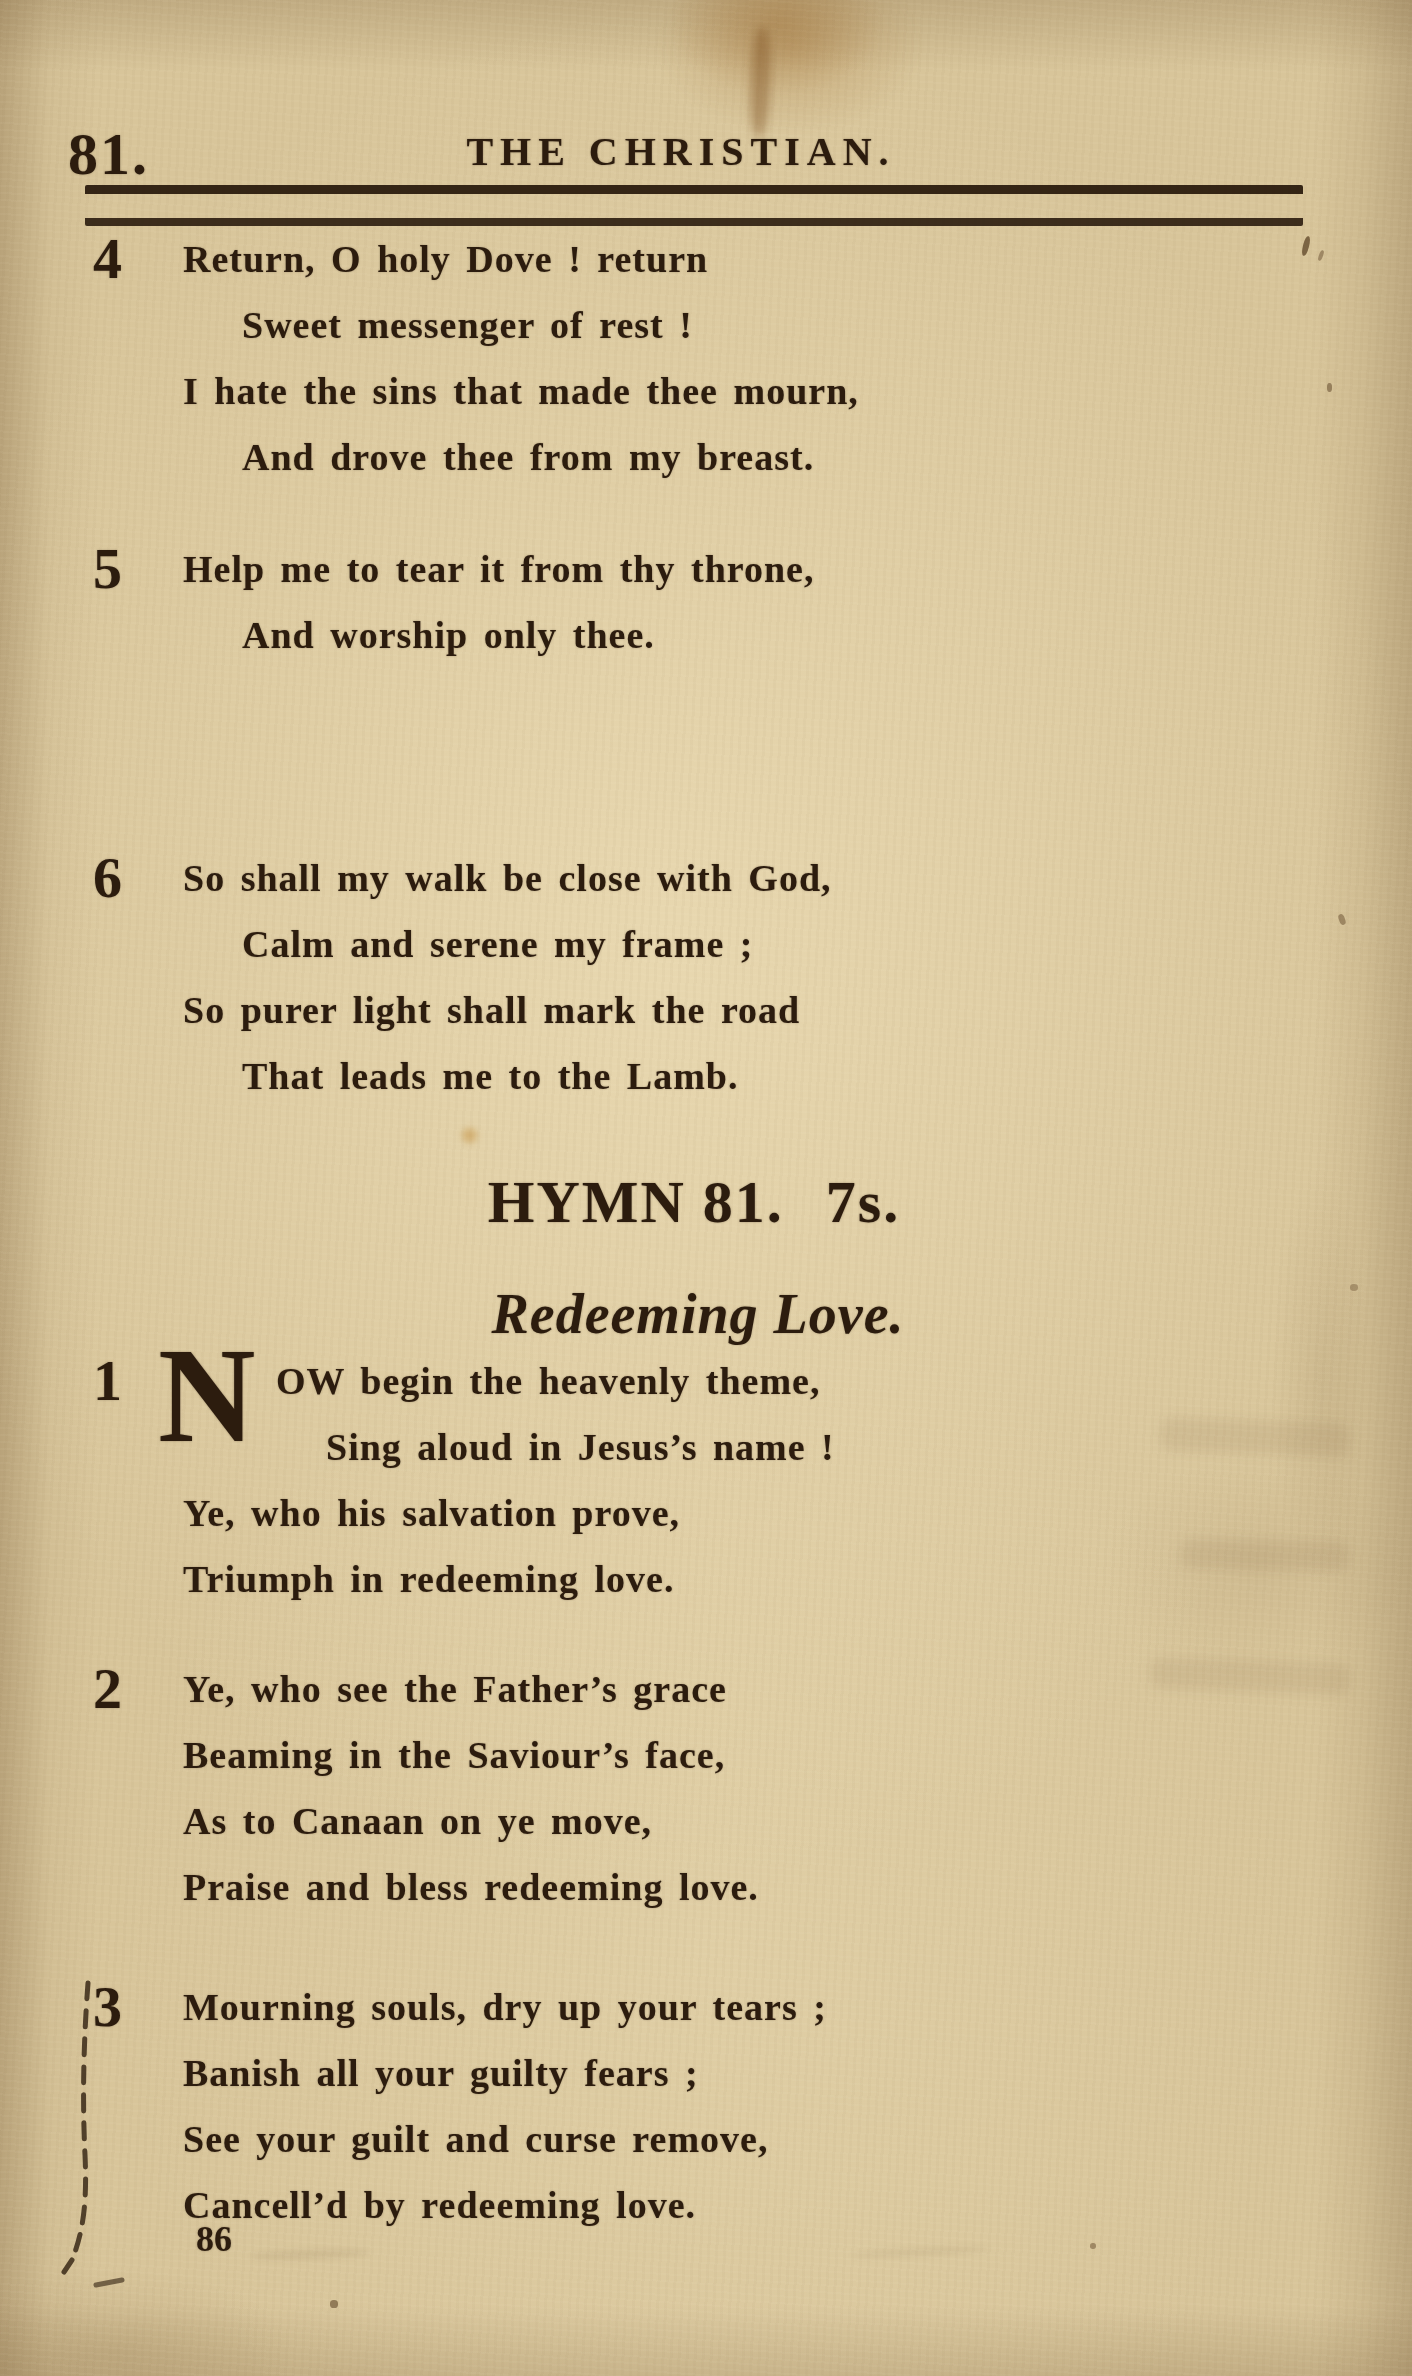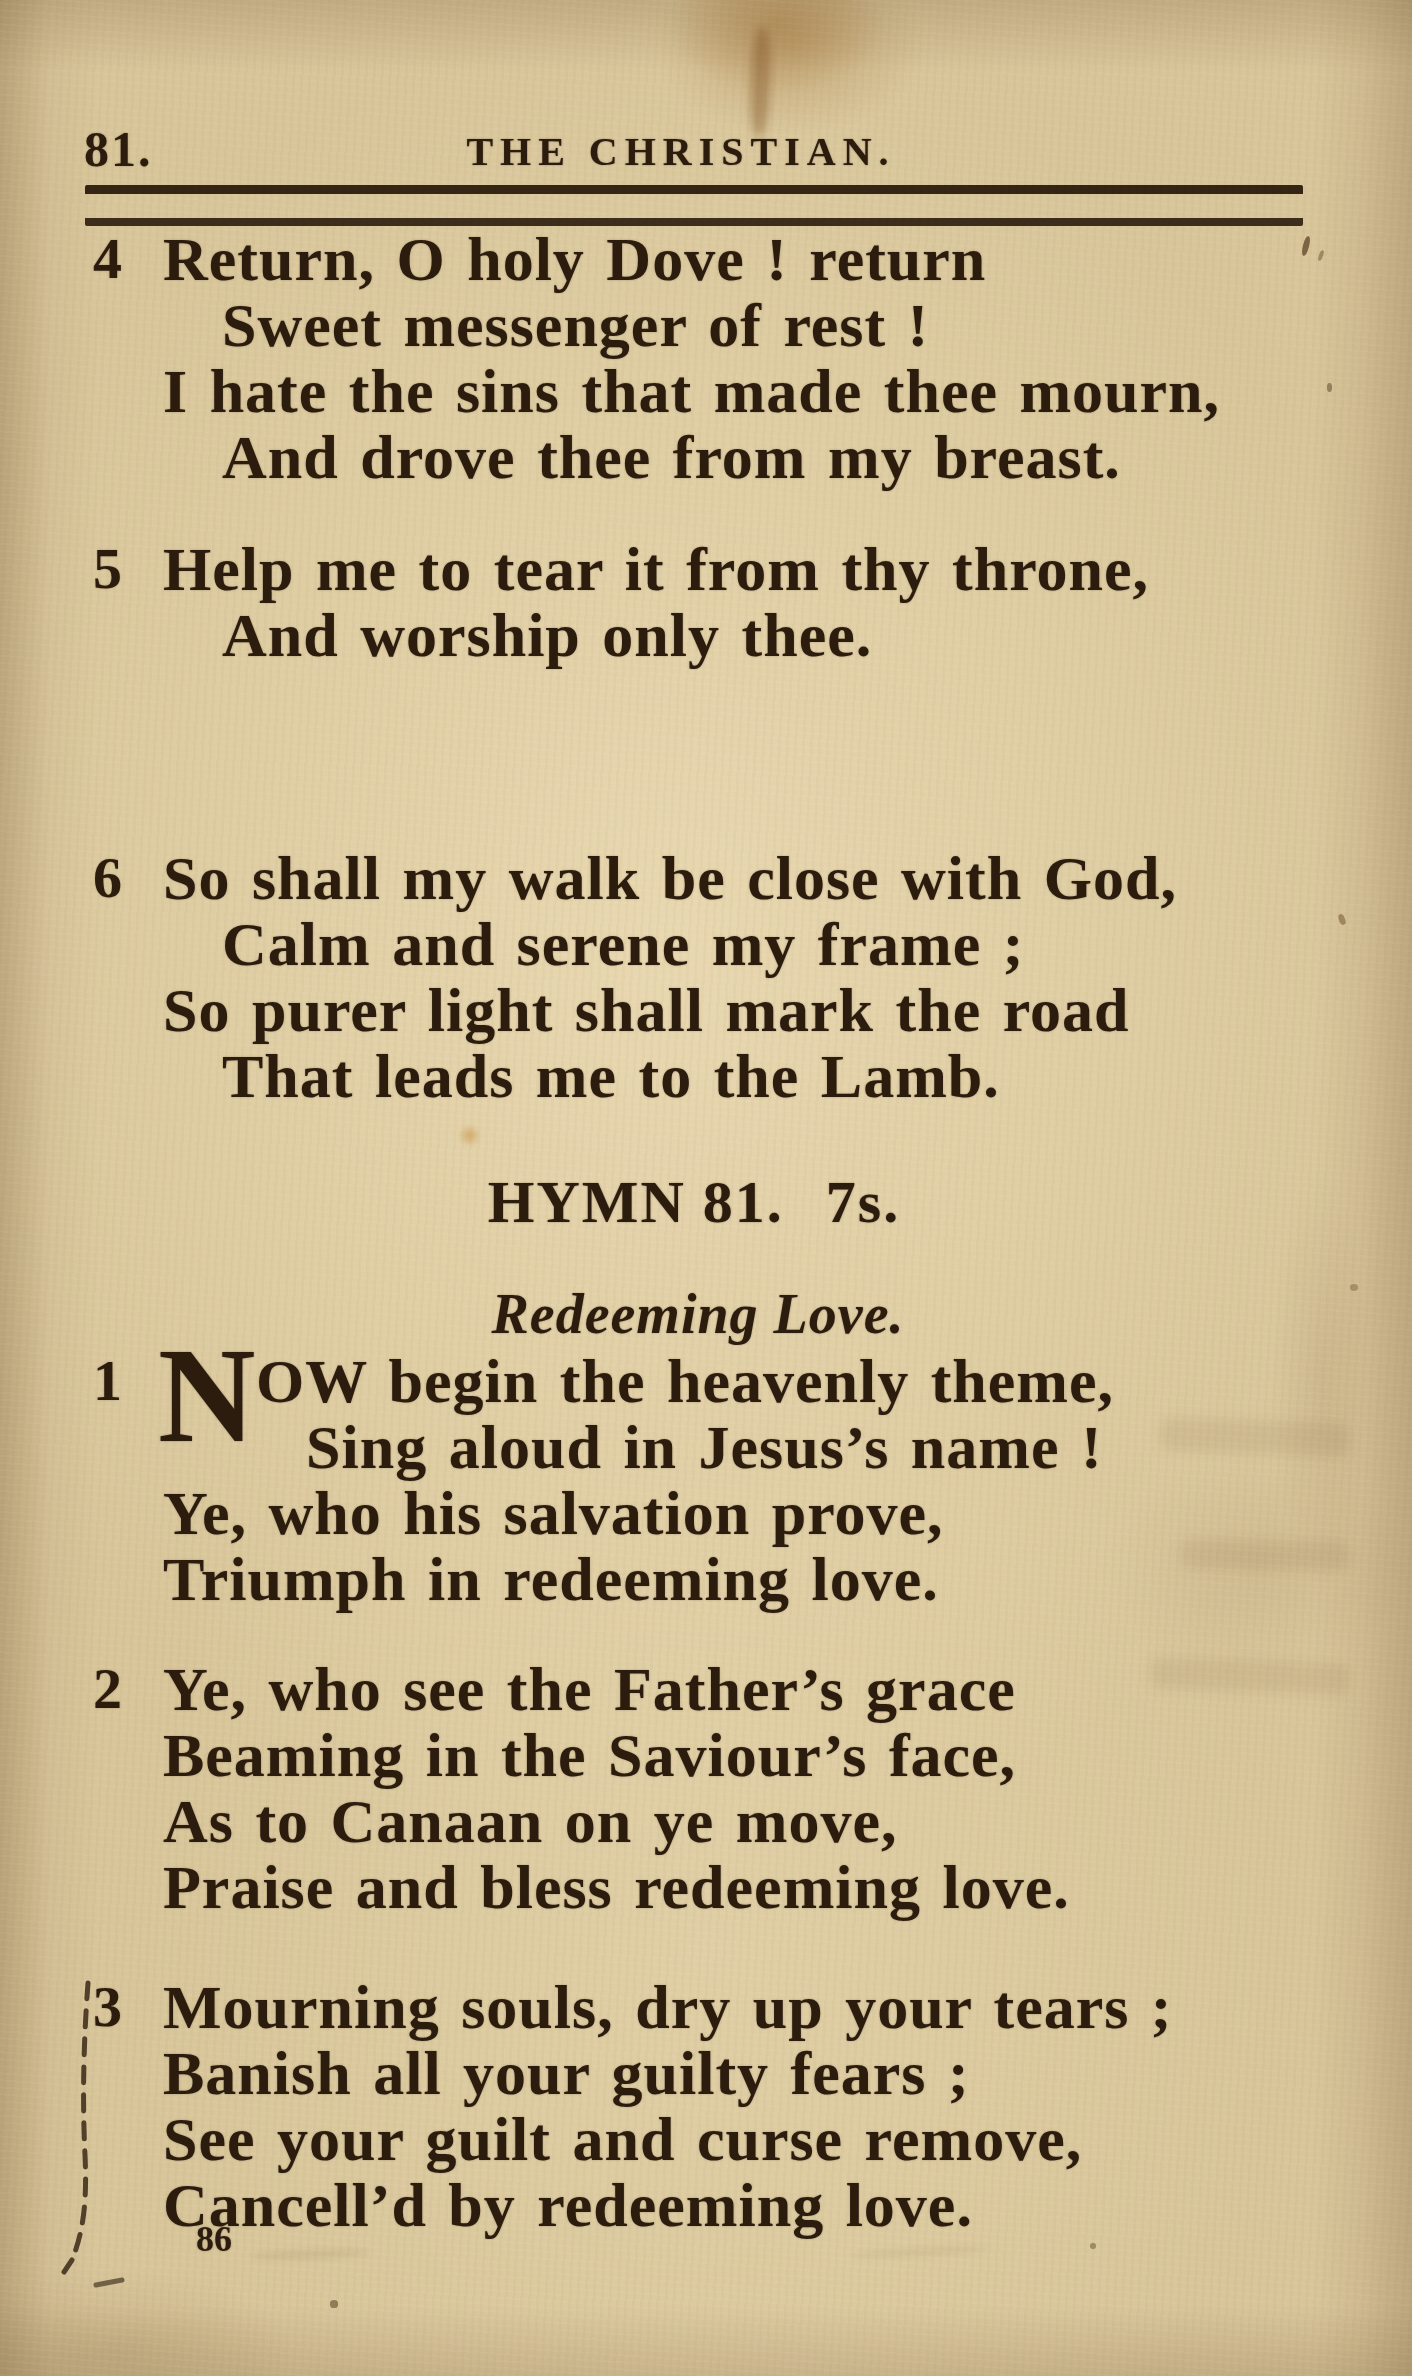--- a/index.html
+++ b/index.html
@@ -21,42 +21,43 @@
       linear-gradient(180deg, rgba(110,82,46,.22), rgba(0,0,0,0) 3%, rgba(0,0,0,0) 97%, rgba(110,82,46,.20) 100%);
   }
   .grain{
     position:absolute;inset:0;pointer-events:none;
     background-image:
       repeating-linear-gradient(93deg, rgba(120,95,60,.035) 0 3px, rgba(0,0,0,0) 3px 8px),
       repeating-linear-gradient(4deg, rgba(255,246,222,.045) 0 2px, rgba(0,0,0,0) 2px 7px);
   }
   
   .corner-num{
-    position:absolute;left:84px;top:120px;
-    font-size:50px;font-weight:bold;letter-spacing:2px;
+    position:absolute;left:68px;top:120px;
+    font-size:60px;font-weight:bold;letter-spacing:2px;
     text-shadow:0 0 2px rgba(44,28,14,.35);
   }
   .running-title{
     position:absolute;left:0;top:128px;width:100%;
     text-align:center;transform:translateX(-25px);
     font-size:40px;font-weight:bold;letter-spacing:7px;
     text-shadow:0 0 2px rgba(44,28,14,.4);
   }
   .double-rule{
     position:absolute;left:85px;top:185px;width:1218px;height:24px;
     border-top:9px solid rgba(38,23,10,.92);
     border-bottom:8px solid rgba(38,23,10,.88);
     border-radius:2px;
   }
   
   .stanza{position:absolute;left:0;right:0;}
   .line{
-    line-height:66px;font-size:62px;font-weight:bold;
+    line-height:66px;font-size:38px;font-weight:bold;
     letter-spacing:1px;word-spacing:5px;white-space:nowrap;
     text-shadow:0 0 2px rgba(44,28,14,.32);
+    margin-left:20px;
   }
   .ind0{padding-left:163px;}
   .ind1{padding-left:222px;}
   .indow{padding-left:256px;}
   .indsing{padding-left:306px;}
   .vnum{
     position:absolute;left:93px;top:0;line-height:66px;
     font-size:58px;font-weight:bold;
     text-shadow:0 0 2px rgba(44,28,14,.32);
   }

